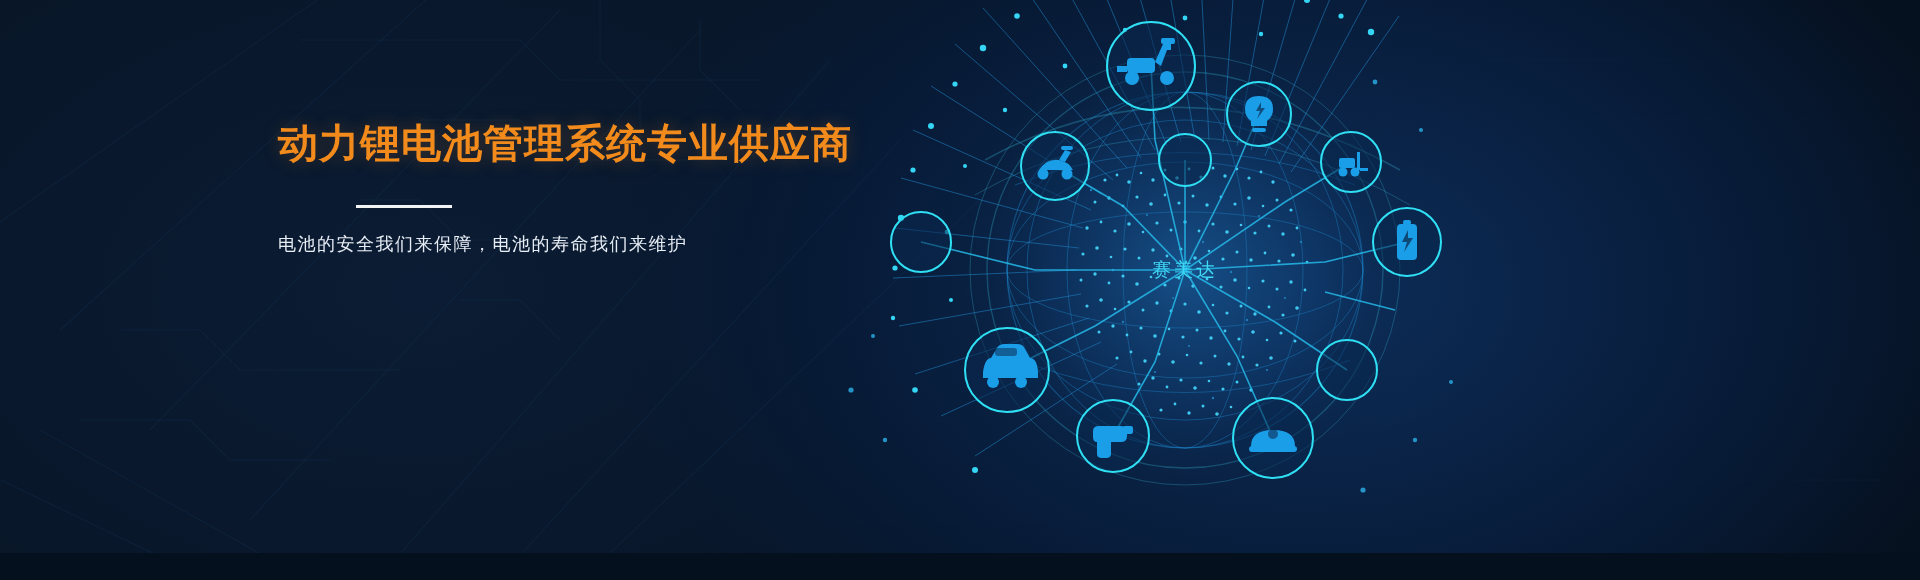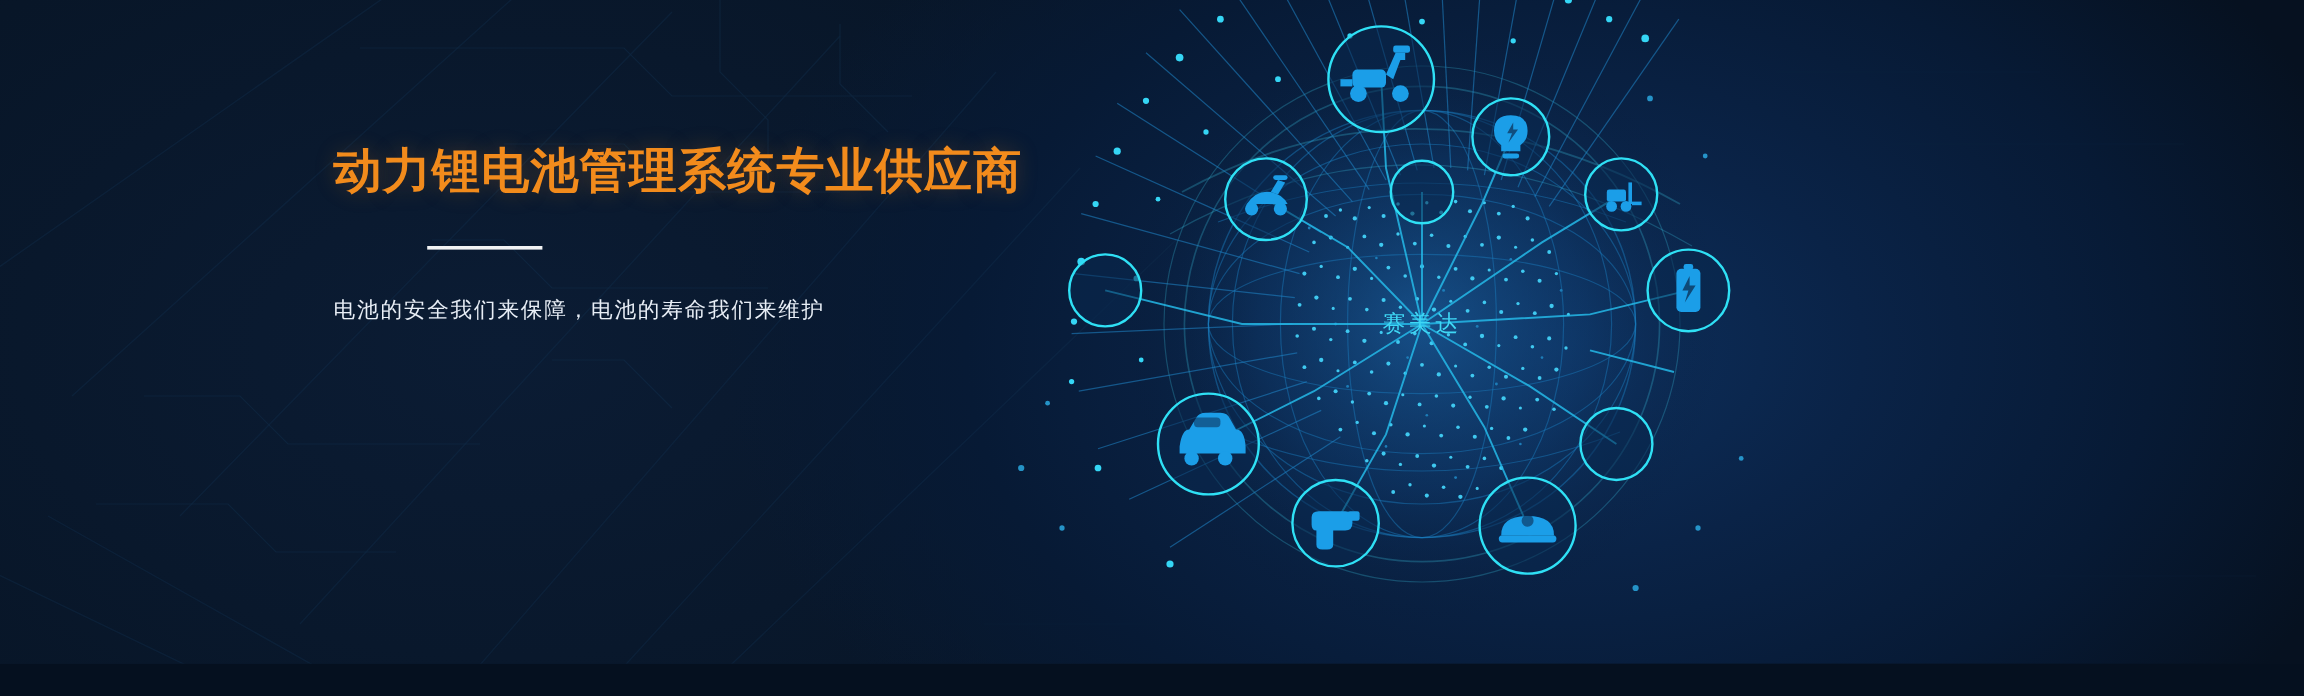--- a/index.html
+++ b/index.html
@@ -26,21 +26,21 @@
     text-shadow:0 0 18px rgba(242,139,28,.25);
   }
   #subtitle{
     margin-top:28px;font-size:31px;line-height:1.2;font-weight:400;color:#ffffff;
     letter-spacing:1px;white-space:nowrap;
   }
   #divider{
     margin-top:38px;margin-left:78px;width:96px;height:3px;background:#ffffff;opacity:.95;
   }
   #tagline{
-    margin-top:38px;font-size:18px;line-height:1.4;color:#e8eef6;letter-spacing:1.5px;
+    margin-top:24px;font-size:18px;line-height:1.4;color:#e8eef6;letter-spacing:1.5px;
     white-space:nowrap;
   }
 
   
   #globe-wrap{
     position:absolute;left:855px;top:-30px;width:620px;height:640px;z-index:3;
   }
   #globe-wrap svg{display:block;width:100%;height:100%;overflow:visible;}
 
   .node-circle{fill:rgba(10,40,78,.55);stroke:#2fe0f5;stroke-width:2;}

